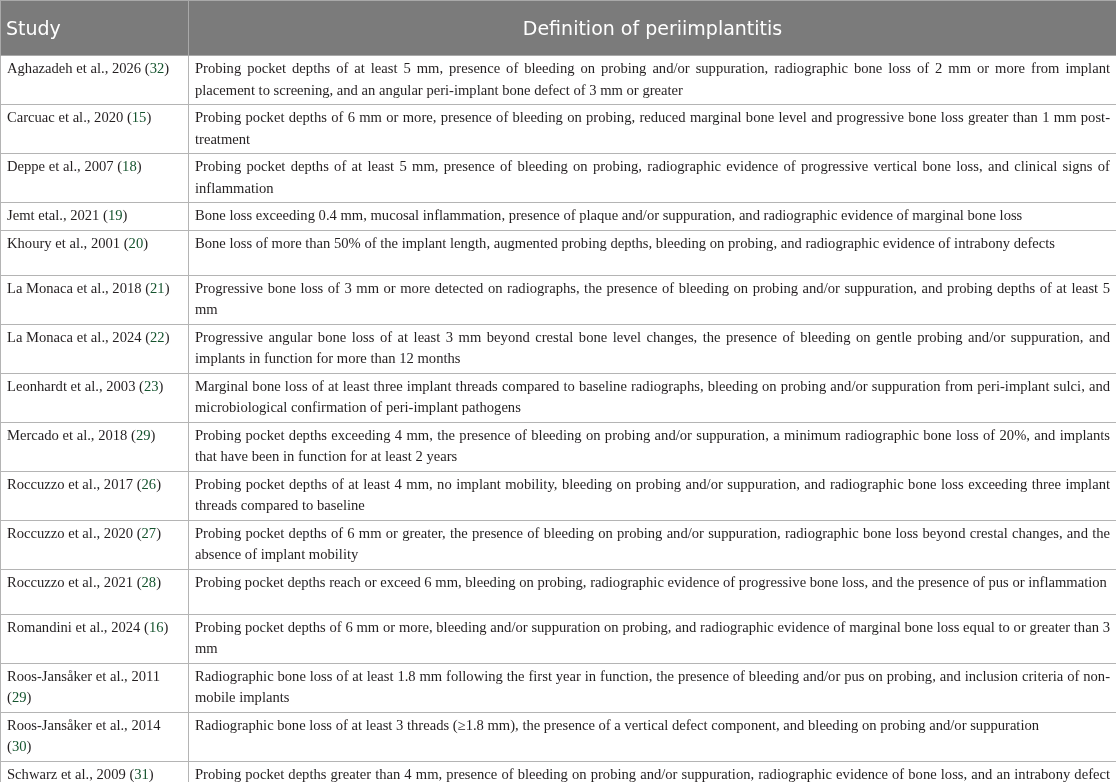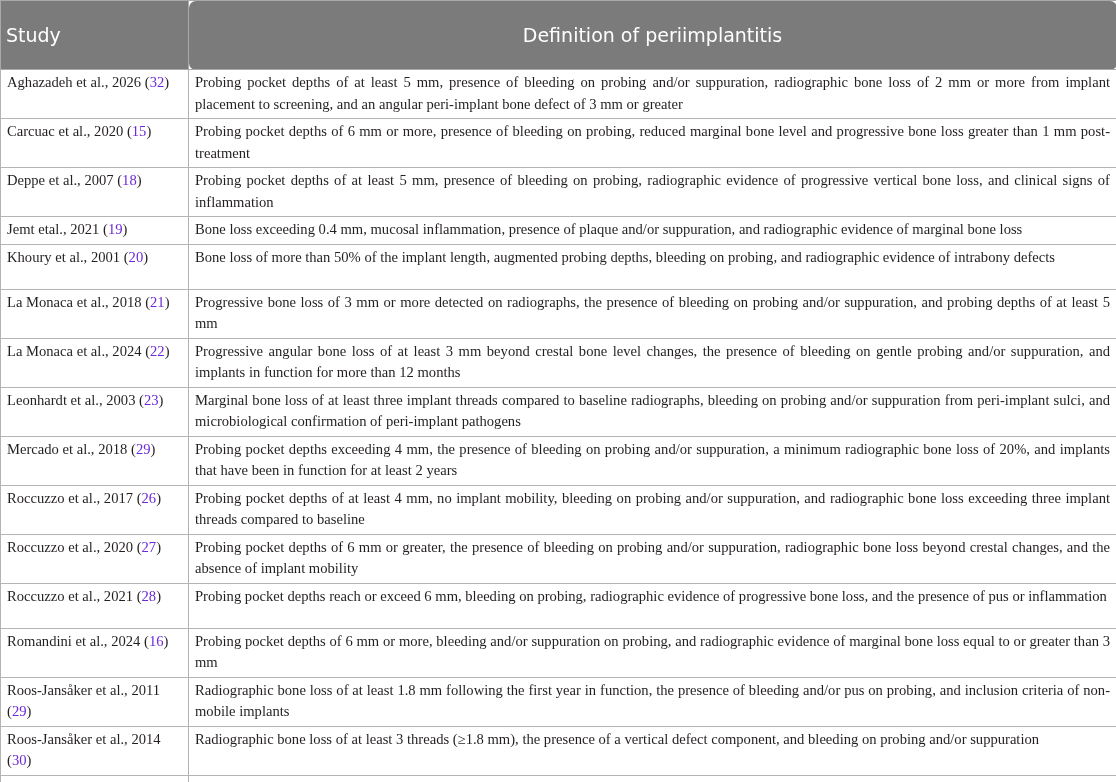--- a/index.html
+++ b/index.html
@@ -22,44 +22,44 @@
     }
     table.defs col.c-study { width: 188px; }
     table.defs col.c-def { width: 928px; }
     table.defs th {
       background: #7b7b7b;
       color: #ffffff;
       font-family: "DejaVu Sans", "Liberation Sans", sans-serif;
       font-weight: normal;
       font-size: 19px;
       height: 36px;
-      padding: 16px 6px;
+      padding: 9px 6px;
       border: 1.5px solid #a9a9a9;
       line-height: 36px;
       vertical-align: middle;
     }
     table.defs th.h-study { text-align: left; padding-left: 5px; }
-    table.defs th.h-def { text-align: center; border-radius: 7px; }
+    table.defs th.h-def { text-align: center; }
     table.defs td {
       border: 1.5px solid #b4b4b4;
       padding: 2px 6px 3px 6px;
       line-height: 21.5px;
       vertical-align: top;
     }
     table.defs td.study {
       padding-left: 6px;
       padding-right: 4px;
       white-space: normal;
     }
     table.defs td.def {
       text-align: justify;
       text-align-last: left;
     }
     .ref {
-      color: #6d28d9;
+      color: #14532d;
       text-decoration: none;
       cursor: pointer;
     }
     table.defs tr.one td { height: 17px; }
     table.defs tr.two td { height: 39px; }
   </style>
 </head>
 <body>
 
 <table class="defs">

